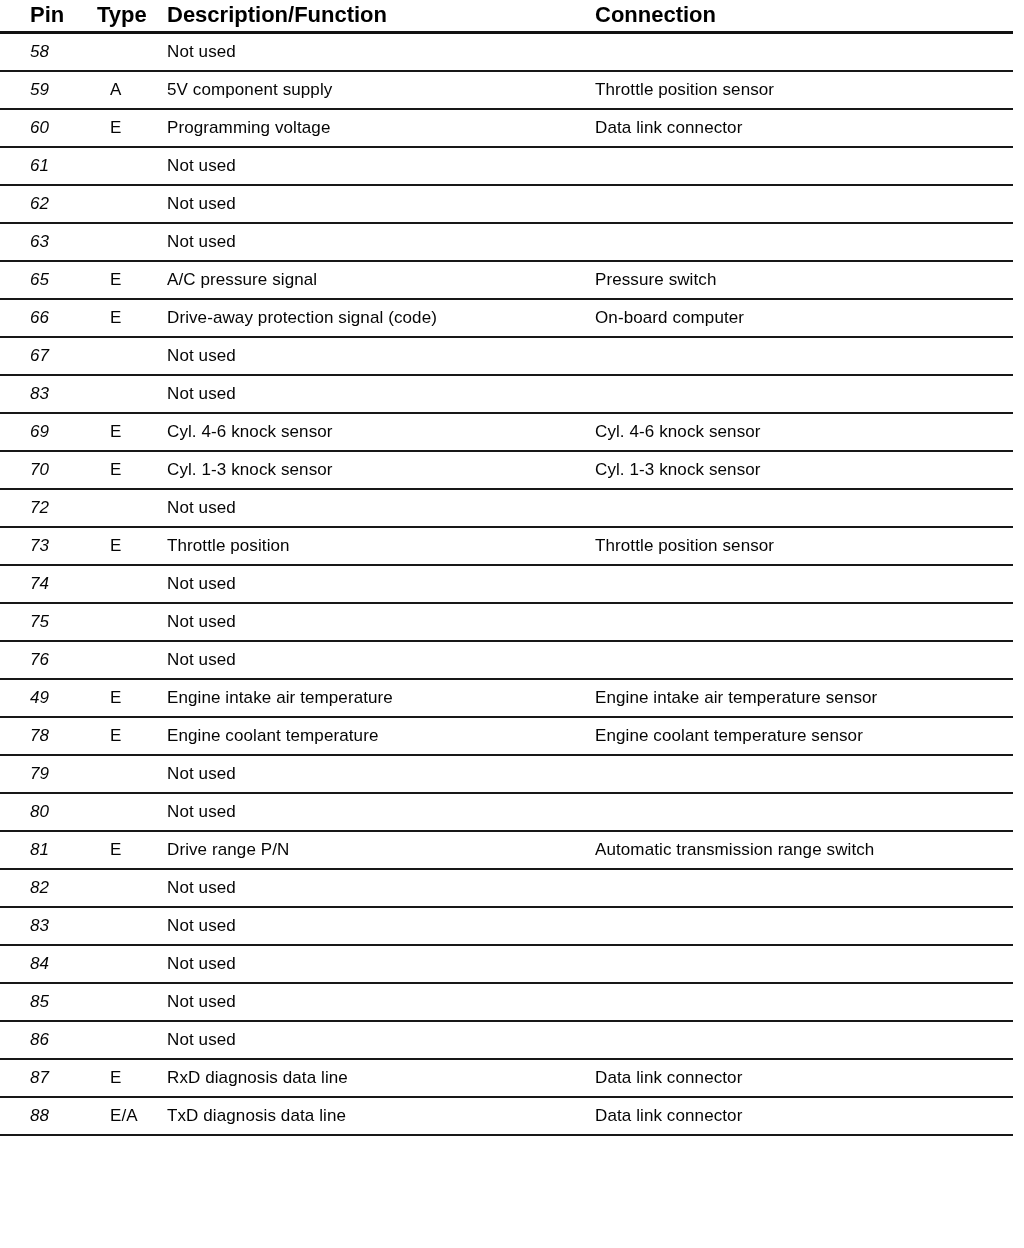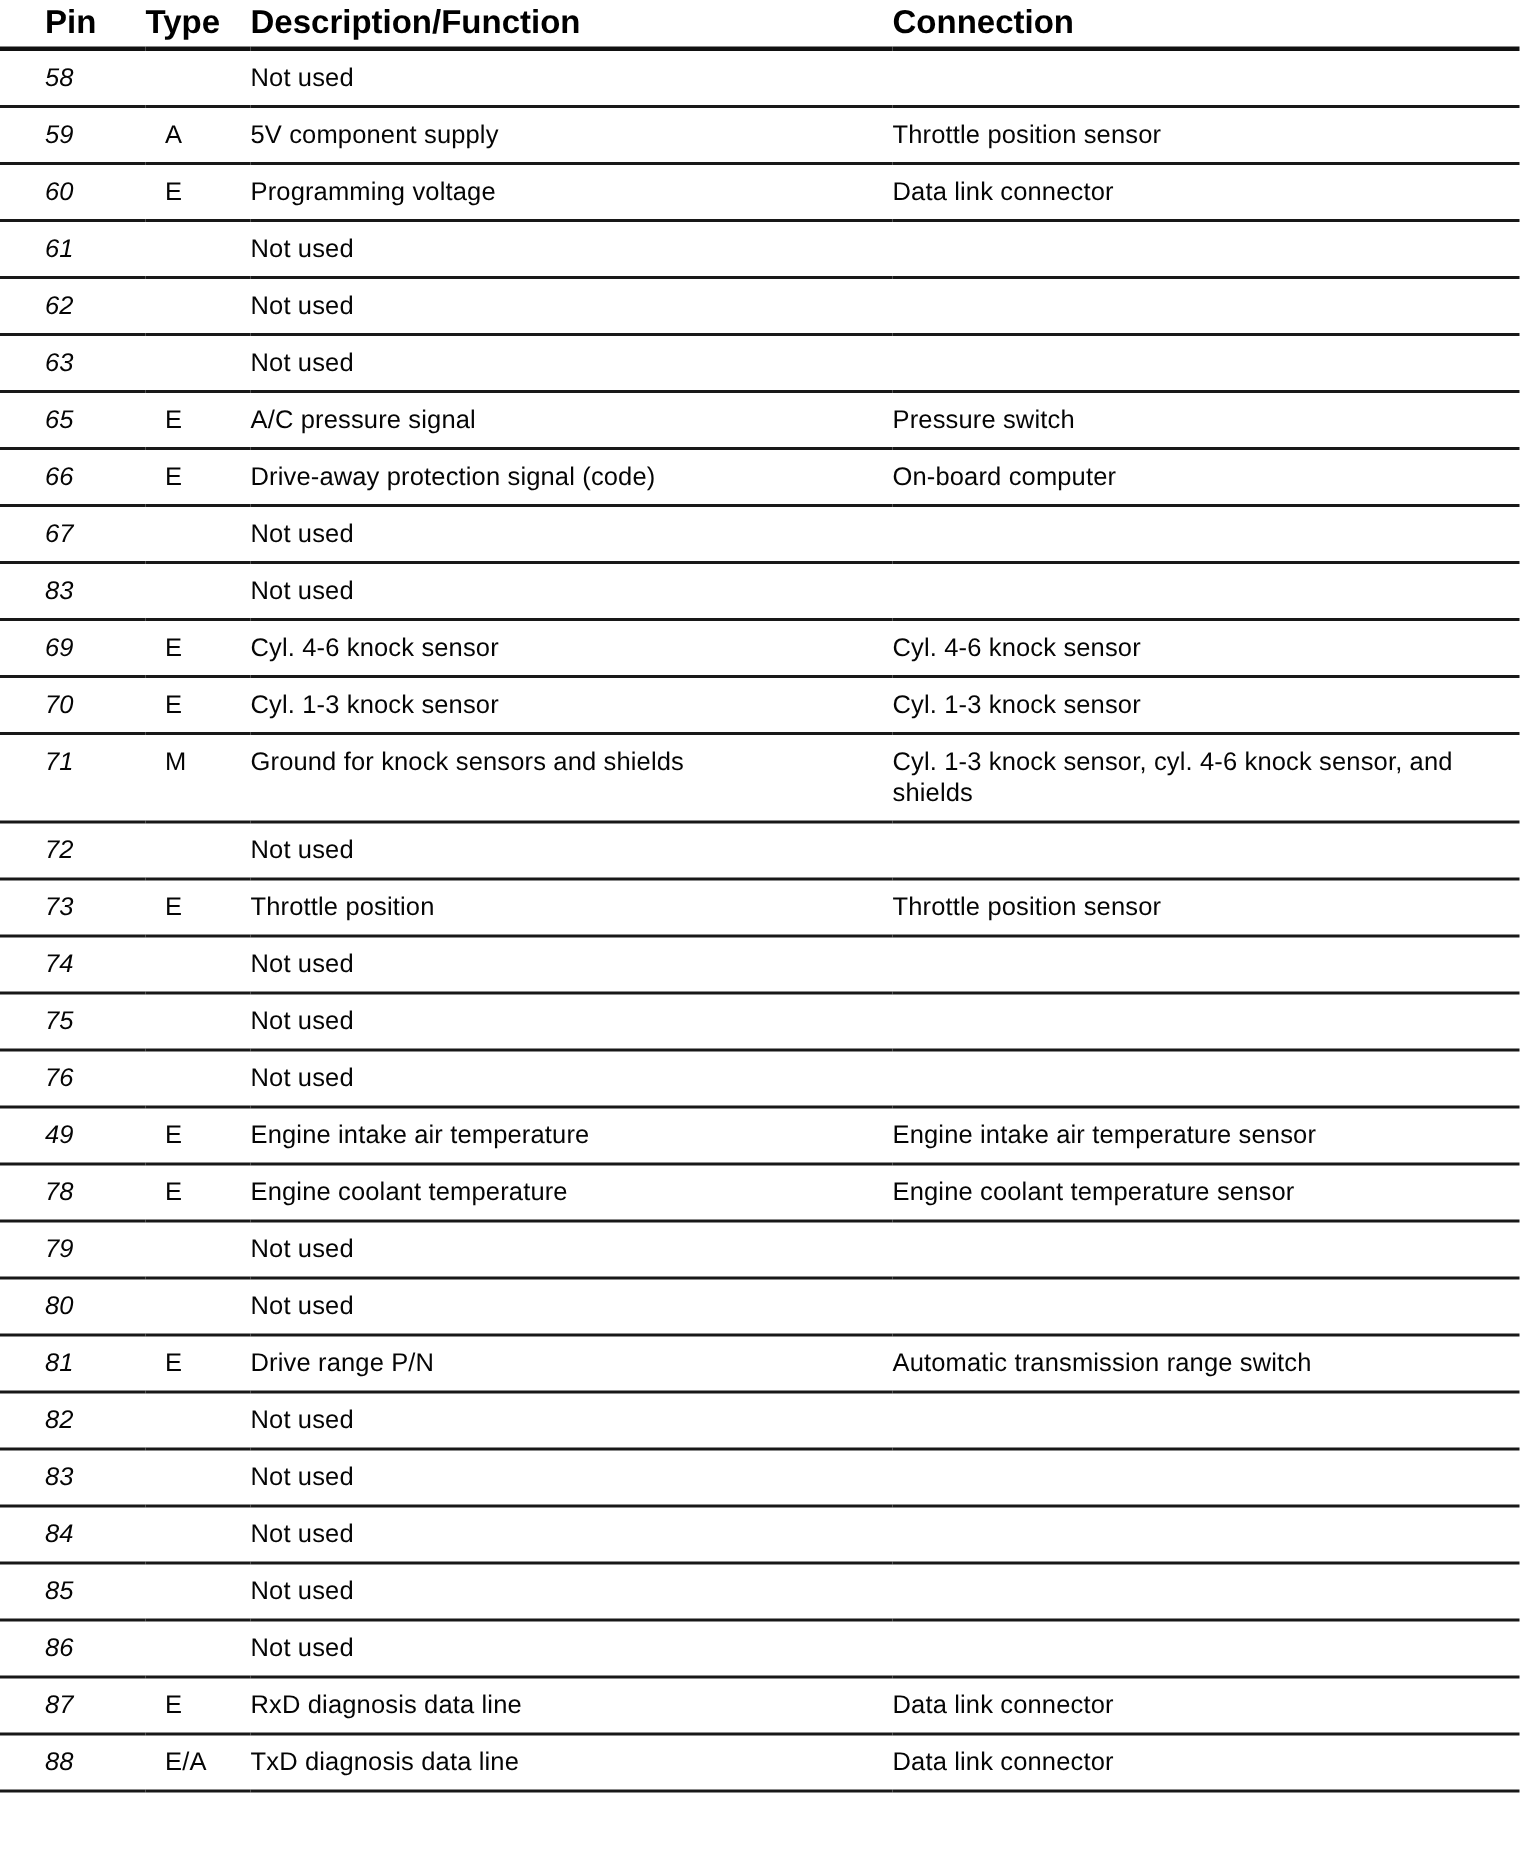--- a/index.html
+++ b/index.html
@@ -145,26 +145,20 @@
           <td>Cyl. 4-6 knock sensor</td>
           <td>Cyl. 4-6 knock sensor</td>
         </tr>
         <tr>
           <td>70</td>
           <td>E</td>
           <td>Cyl. 1-3 knock sensor</td>
           <td>Cyl. 1-3 knock sensor</td>
         </tr>
         <tr>
-          <td>71</td>
-          <td>M</td>
-          <td>Ground for knock sensors and shields</td>
-          <td>Cyl. 1-3 knock sensor, cyl. 4-6 knock sensor, and shields</td>
-        </tr>
-        <tr>
           <td>72</td>
           <td></td>
           <td>Not used</td>
           <td></td>
         </tr>
         <tr>
           <td>73</td>
           <td>E</td>
           <td>Throttle position</td>
           <td>Throttle position sensor</td>

